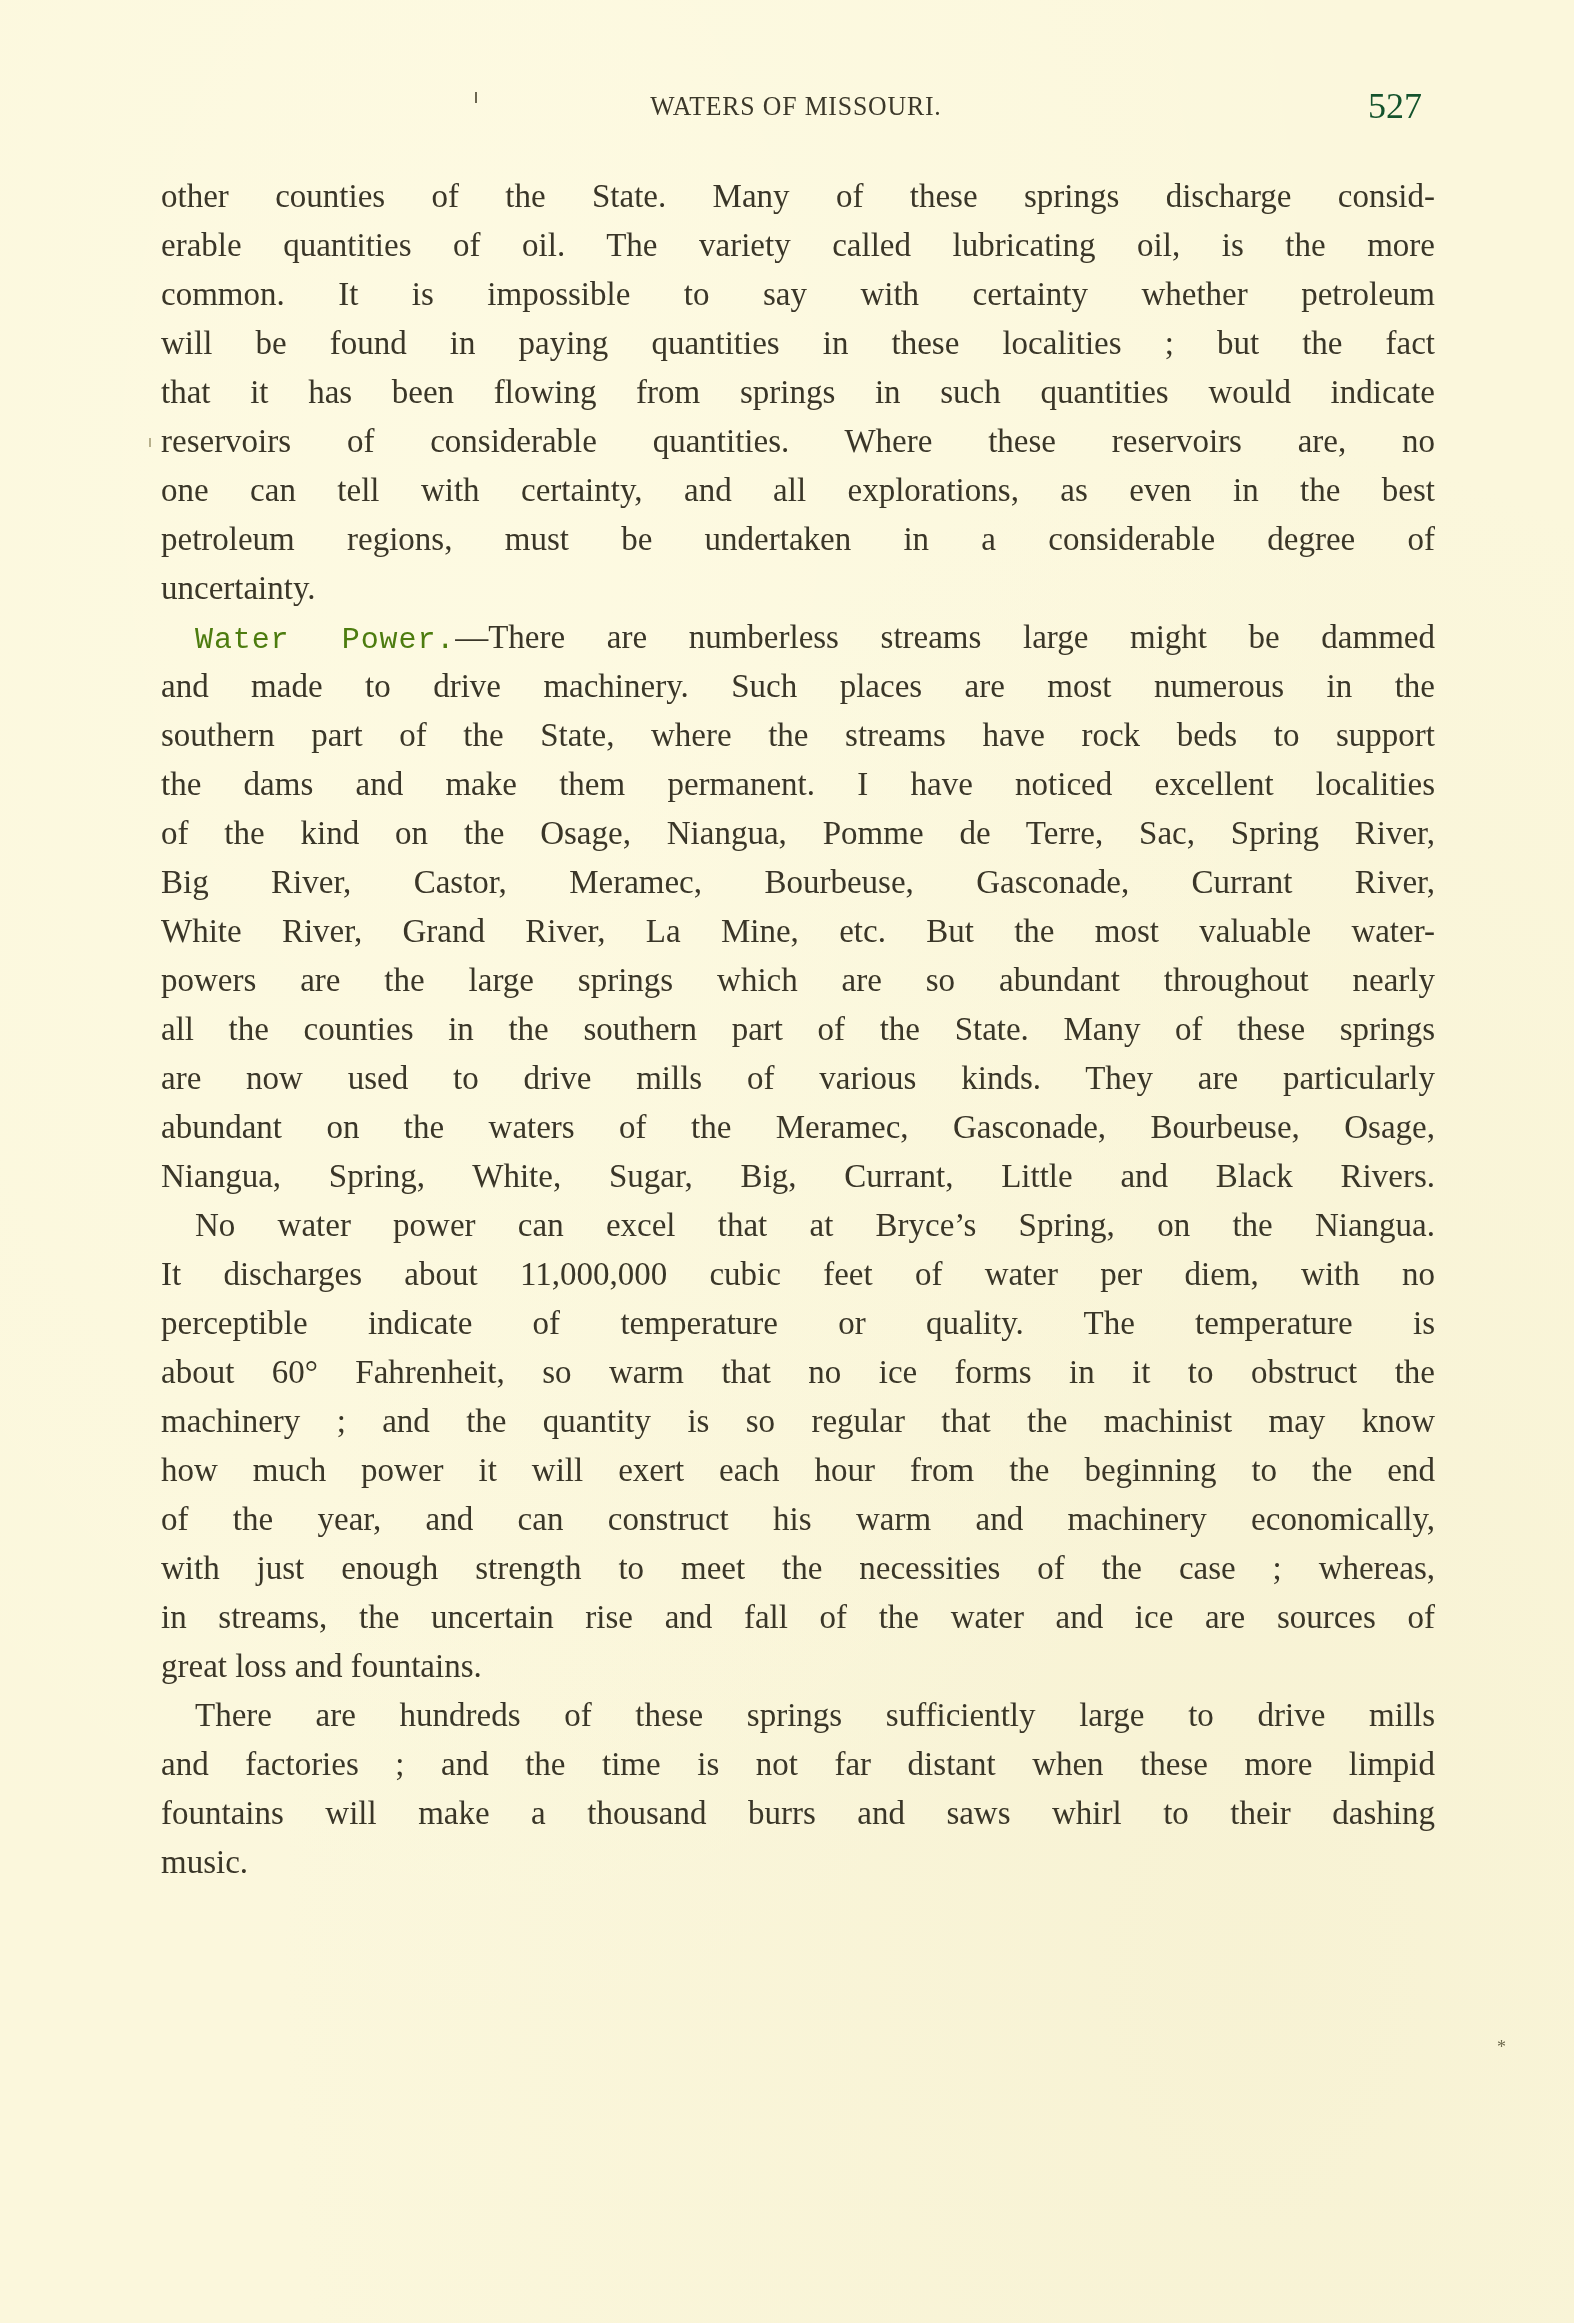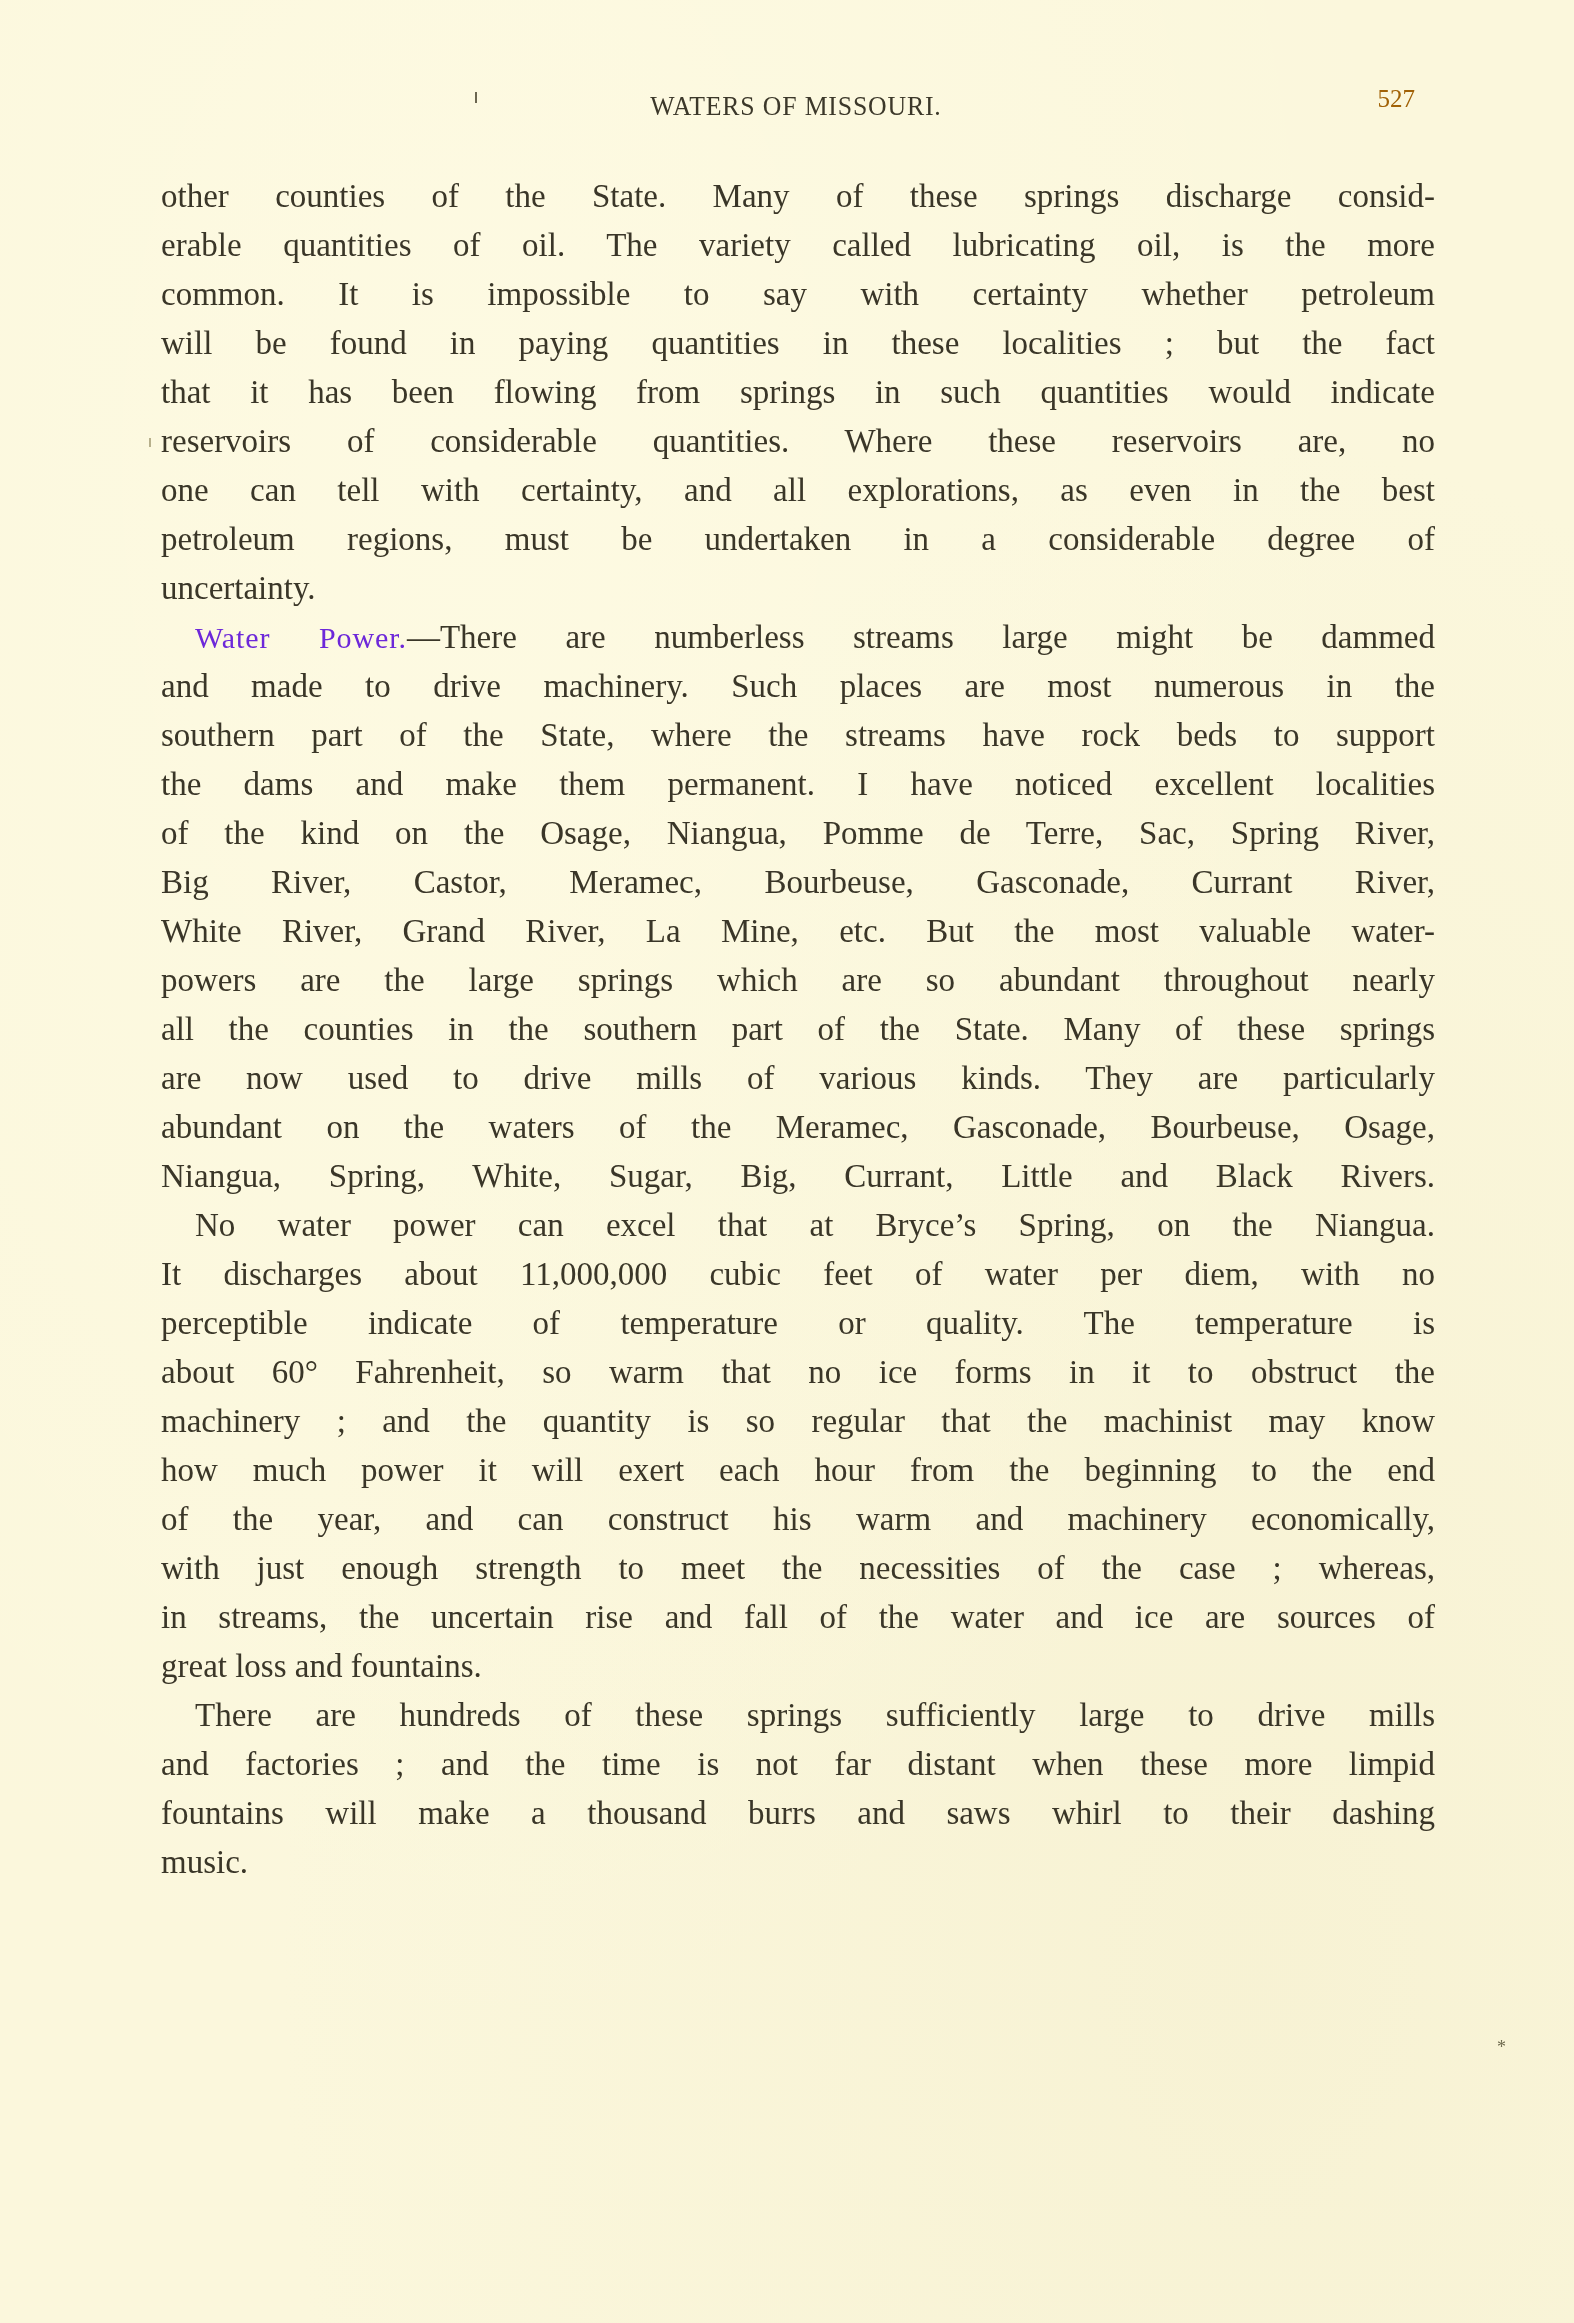--- a/index.html
+++ b/index.html
@@ -37,24 +37,24 @@
       right: 0;
       top: 0;
       text-align: center;
       font-size: 28px;
       letter-spacing: 0.9px;
       color: #3c382a;
       transform: scaleX(0.92);
     }
     .page-number {
       position: absolute;
-      right: 14px;
+      right: 7px;
       top: -5.4px;
-      font-size: 25px;
-      color: #a16207;
+      font-size: 36px;
+      color: #14532d;
     }
     .tick-mark {
       position: absolute;
       left: 312px;
       top: 1.8px;
       width: 1.8px;
       height: 11px;
       background: #6b6650;
     }
     .body-text {
@@ -72,24 +72,24 @@
       text-align-last: justify;
       color: #3a3628;
     }
     .line.last {
       text-align-last: left;
     }
     .line.indent {
       padding-left: 34px;
     }
     .sidehead {
-      font-family: Liberation Serif, serif;
+      font-family: Liberation Mono, monospace;
       font-size: 30px;
       letter-spacing: 0.9px;
-      color: #6d28d9;
+      color: #4d7c0f;
     }
     .stray-mark {
       position: absolute;
       left: 1497px;
       top: 2037px;
       font-size: 18px;
       color: #6e6a4f;
     }
     .margin-dot {
       position: absolute;

